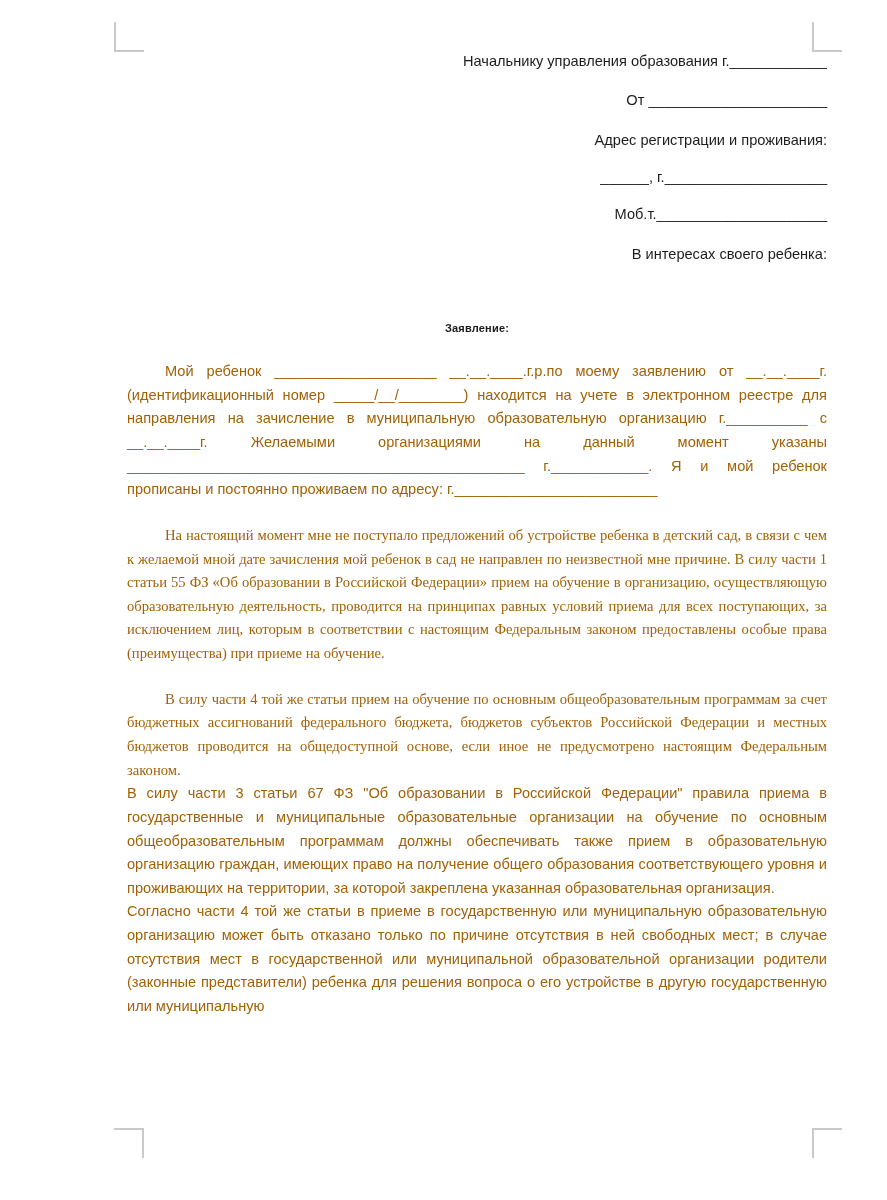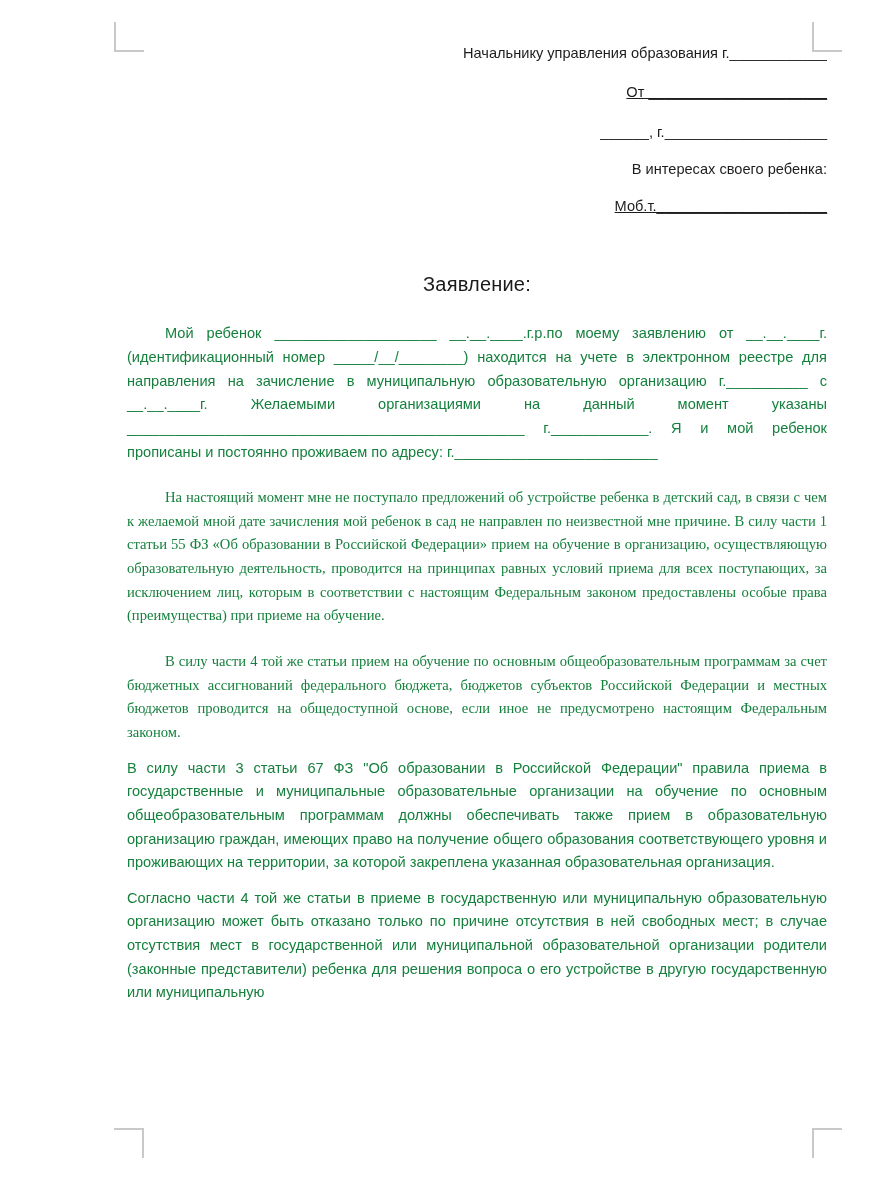--- a/index.html
+++ b/index.html
@@ -33,55 +33,55 @@
   }
   .crop-tl { left: 114px;  top: 22px;    border-left: 2px solid #c9c9c9; border-bottom: 2px solid #c9c9c9; }
   .crop-tr { left: 812px;  top: 22px;    border-left: 2px solid #c9c9c9; border-bottom: 2px solid #c9c9c9; }
   .crop-bl { left: 114px;  top: 1128px;  border-right: 2px solid #c9c9c9; border-top: 2px solid #c9c9c9; }
   .crop-br { left: 812px;  top: 1128px;  border-left: 2px solid #c9c9c9; border-top: 2px solid #c9c9c9; }
 
   
   .doc {
     position: absolute;
     left: 127px;
-    top: 44px;
+    top: 52px;
     width: 700px;
   }
 
   
   .header-block {
     text-align: right;
     font-size: 14.6px;
     line-height: 1.28;
     color: #1d1d1d;
   }
   .header-line {
     margin: 0 0 20px 0;
     white-space: nowrap;
   }
   .header-line.tight { margin-bottom: 18px; }
-  .header-line.gap-lg { margin-bottom: 22px; text-decoration: underline; }
+  .header-line.gap-lg { margin-bottom: 22px; }
 
   
   .doc-title {
     text-align: center;
-    font-weight: normal;
-    font-size: 20px;
+    font-weight: bold;
+    font-size: 11px;
     margin: 58px 0 26px 0;
     letter-spacing: 0.2px;
   }
 
   
   .para {
     text-align: justify;
     text-justify: inter-word;
     font-size: 14.6px;
     line-height: 1.62;
-    margin: 12px 0 0 0;
-    color: #15803d;
+    margin: 0 0 0 0;
+    color: #a16207;
     hyphens: none;
   }
   .para.indent { text-indent: 38px; }
   .para.space-before { margin-top: 22px; font-family: Liberation Serif, serif; }
   .para.no-indent { text-indent: 0; }
 
   
   .clip-bottom { overflow: hidden; }
 </style>
 </head>
@@ -92,23 +92,24 @@
   <div class="crop-mark crop-tl"></div>
   <div class="crop-mark crop-tr"></div>
   <div class="crop-mark crop-bl"></div>
   <div class="crop-mark crop-br"></div>
 
   <div class="doc">
 
     <div class="header-block">
       <p class="header-line">Начальнику управления образования г.____________</p>
       <p class="header-line gap-lg">От ______________________</p>
+      <p class="header-line tight">Адрес регистрации и проживания:</p>
       <p class="header-line tight">______, г.____________________</p>
+      <p class="header-line gap-lg">Моб.т._____________________</p>
       <p class="header-line tight">В интересах своего ребенка:</p>
-      <p class="header-line gap-lg">Моб.т._____________________</p>
     </div>
 
     <h1 class="doc-title">Заявление:</h1>
 
     <p class="para indent">Мой ребенок ____________________ __.__.____.г.р.по моему заявлению от __.__.____г. (идентификационный номер _____/__/________) находится на учете в электронном реестре для направления на зачисление в муниципальную образовательную организацию г.__________ с __.__.____г. Желаемыми организациями на данный момент указаны _________________________________________________ г.____________. Я и мой ребенок прописаны и постоянно проживаем по адресу: г._________________________</p>
 
     <p class="para indent space-before">На настоящий момент мне не поступало предложений об устройстве ребенка в детский сад, в связи с чем к желаемой мной дате зачисления мой ребенок в сад не направлен по неизвестной мне причине. В силу части 1 статьи 55 ФЗ «Об образовании в Российской Федерации» прием на обучение в организацию, осуществляющую образовательную деятельность, проводится на принципах равных условий приема для всех поступающих, за исключением лиц, которым в соответствии  с настоящим Федеральным законом предоставлены особые права (преимущества) при приеме на обучение.</p>
 
     <p class="para indent space-before">В силу части 4 той же статьи прием на обучение по основным общеобразовательным программам за счет бюджетных ассигнований федерального бюджета, бюджетов субъектов Российской Федерации и местных бюджетов проводится на общедоступной основе, если иное не предусмотрено настоящим Федеральным законом.</p>
 

